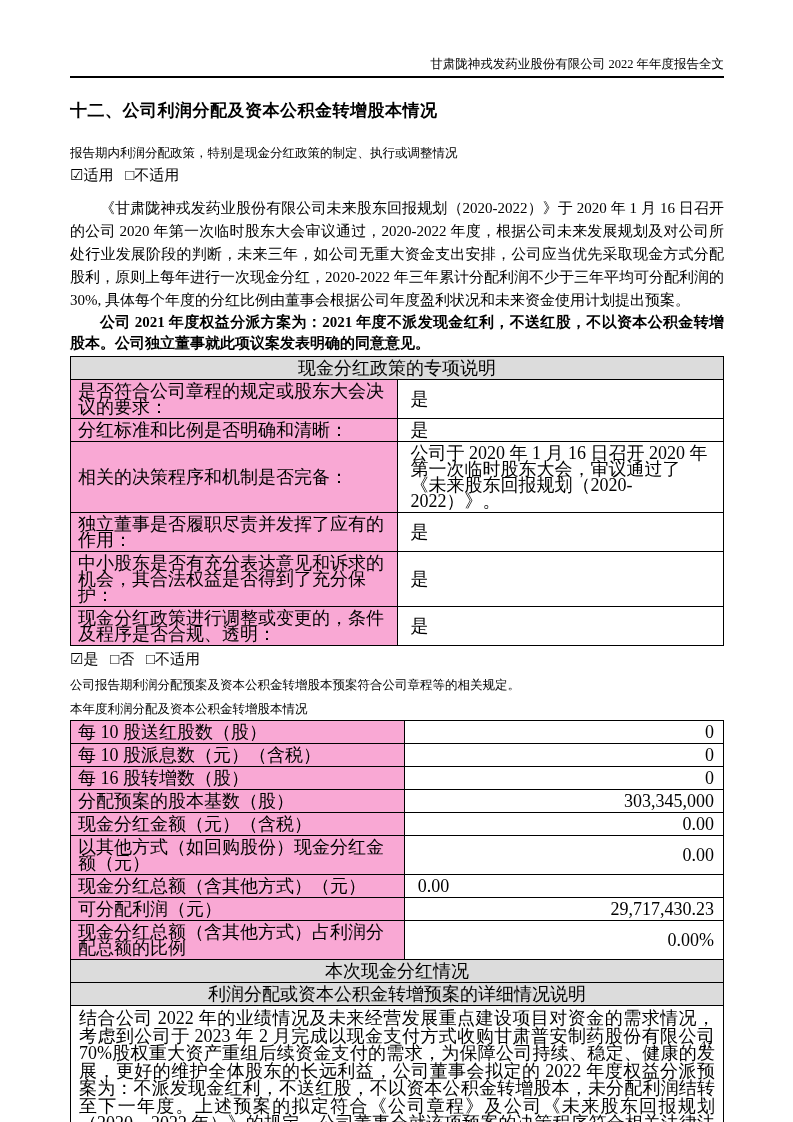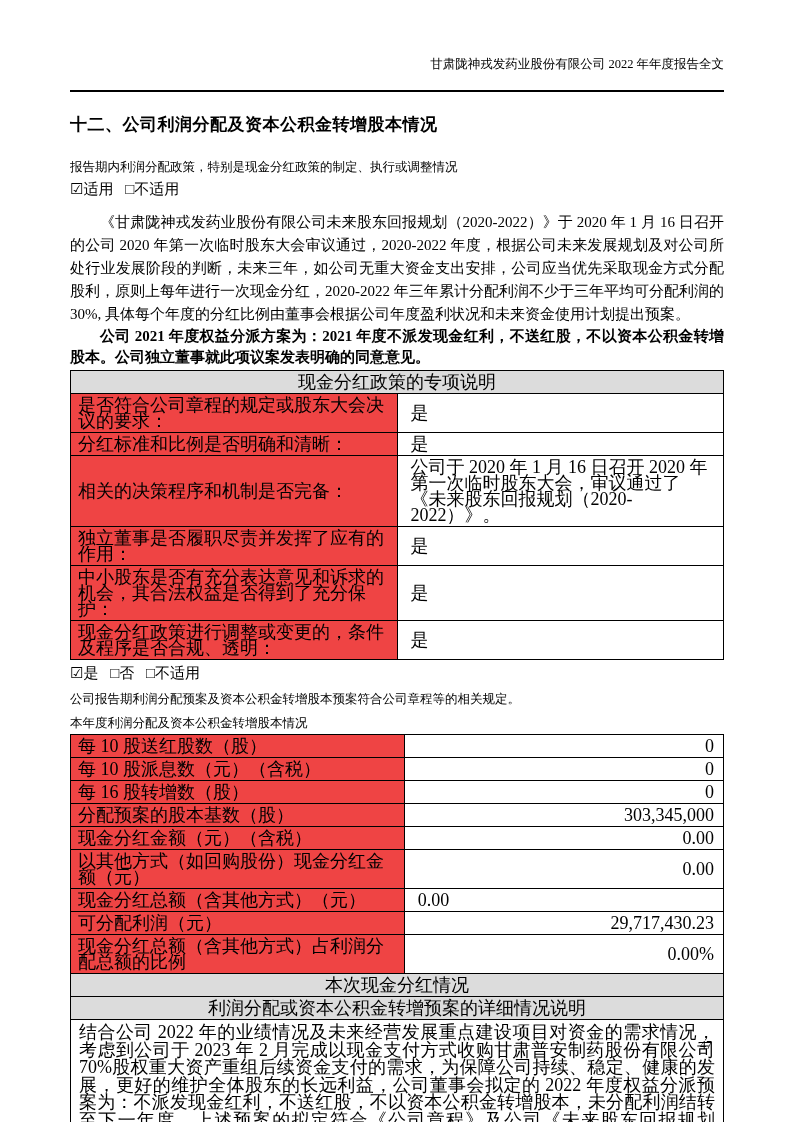--- a/index.html
+++ b/index.html
@@ -19,21 +19,21 @@
     width: 793px;
     height: 1122px;
     padding: 57px 69px 0 70px;
     background: #ffffff;
     overflow: hidden;
   }
   .doc-header {
     text-align: right;
     font-size: 12.5px;
     line-height: 15px;
-    padding-bottom: 18px;
+    padding-bottom: 4px;
     border-bottom: 2px solid #000000;
   }
   .section-title {
     margin: 21px 0 0 0;
     font-size: 17px;
     font-weight: 700;
     font-family: "Liberation Sans", "DejaVu Sans", sans-serif;
     letter-spacing: 0.5px;
   }
   .line {
@@ -76,21 +76,21 @@
     padding: 3px 7px;
     vertical-align: middle;
     line-height: 16px;
     overflow: hidden;
   }
   .tbl .hdr {
     background: #dcdcdc;
     text-align: center;
   }
   .tbl .lbl {
-    background: #ef4444;
+    background: #f9a8d4;
     width: 48.8%;
   }
   .tbl1 .val {
     padding-left: 13px;
     text-align: left;
   }
   .tbl2 .val {
     text-align: right;
     padding-right: 9px;
   }

